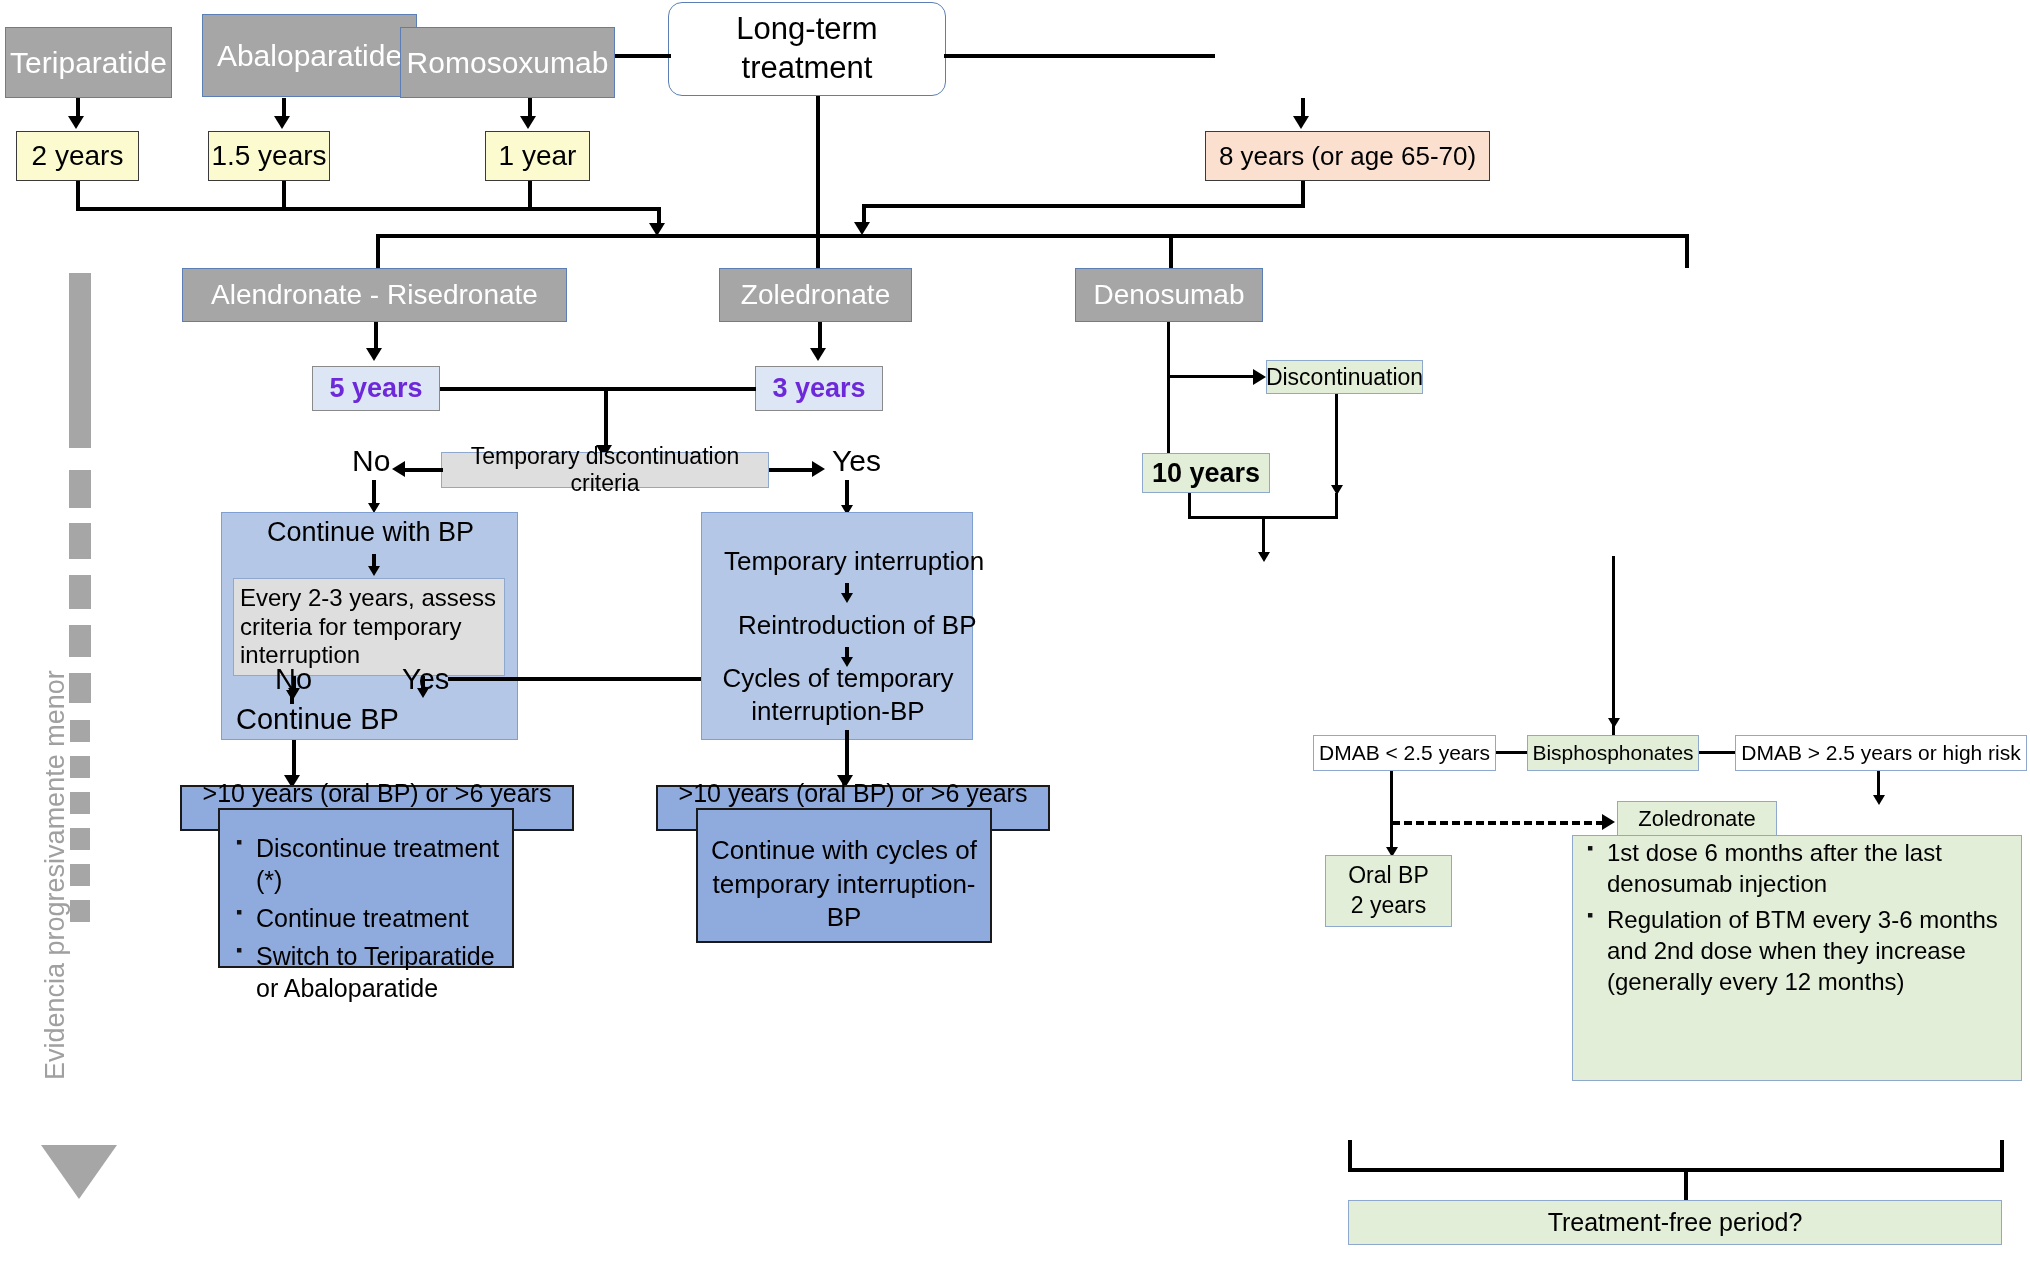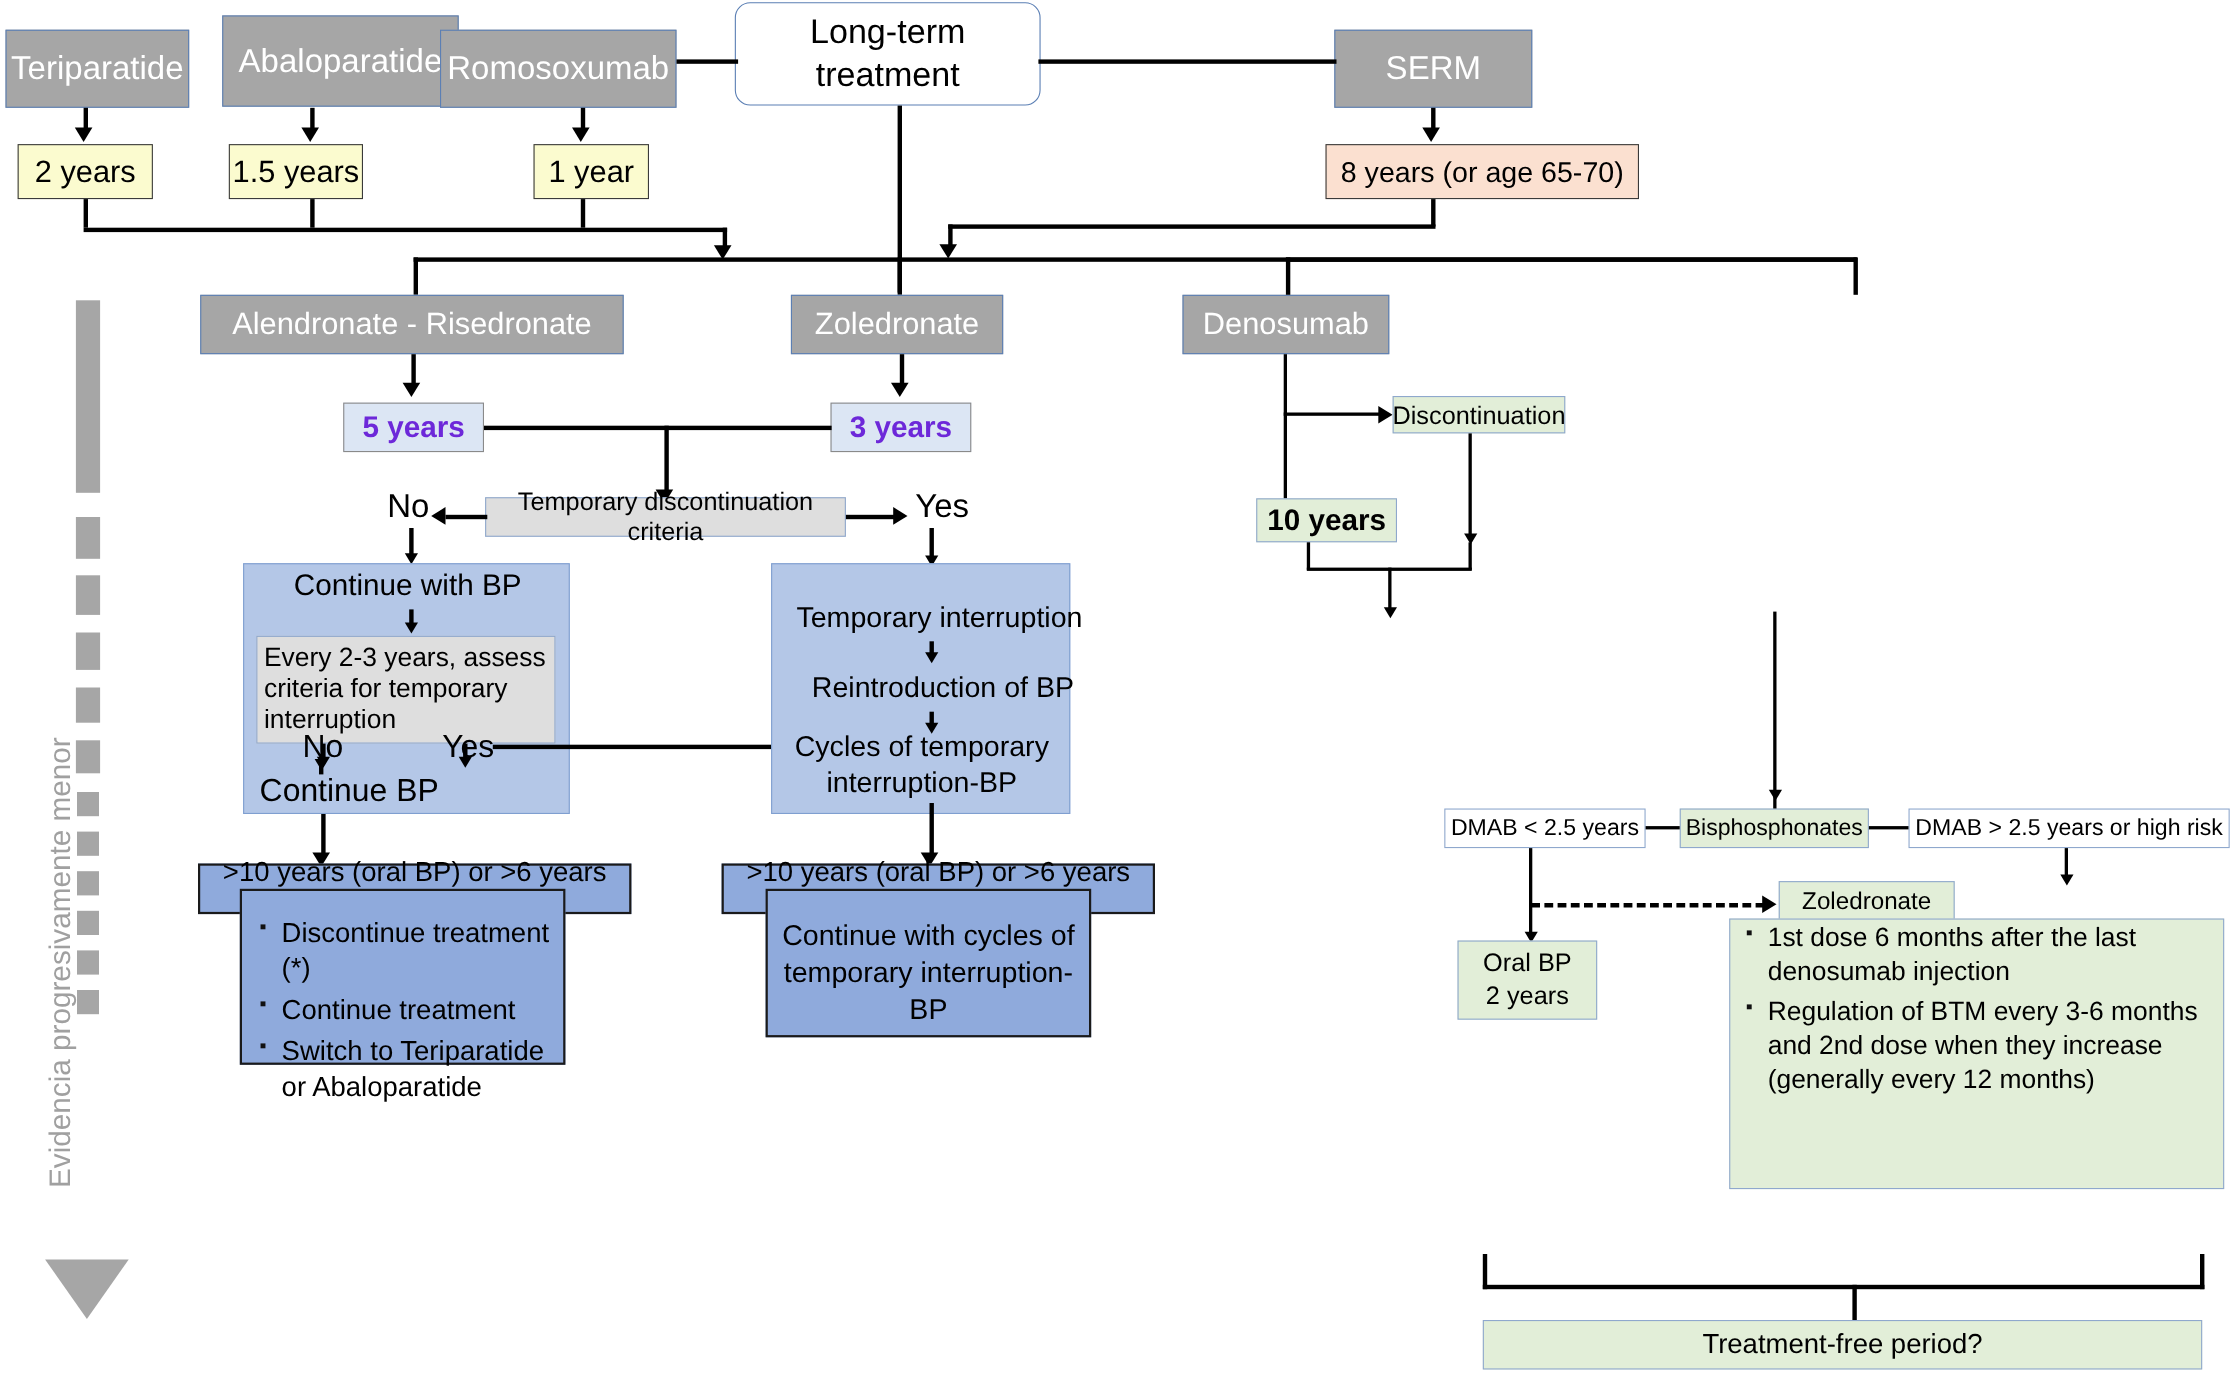--- a/index.html
+++ b/index.html
@@ -74,23 +74,20 @@
     <span>Abaloparatide</span>
   </div>
   <div class="box gray-hdr" style="left:400px;top:27px;width:215px;height:71px;font-size:30px;">
     <span>Romosoxumab</span>
   </div>
 
   <div class="box roundwhite" style="left:668px;top:2px;width:278px;height:94px;font-size:31px;line-height:1.25;">
     <span>Long-term treatment</span>
   </div>
 
-  <div class="box gray-hdr" style="left:1213px;top:27px;width:180px;height:71px;font-size:30px;">
-    <span>SERM</span>
-  </div>
 
   <div class="box yellow" style="left:16px;top:131px;width:123px;height:50px;font-size:28px;">
     <span>2 years</span>
   </div>
   <div class="box yellow" style="left:208px;top:131px;width:122px;height:50px;font-size:28px;">
     <span>1.5 years</span>
   </div>
   <div class="box yellow" style="left:485px;top:131px;width:105px;height:50px;font-size:28px;">
     <span>1 year</span>
   </div>

